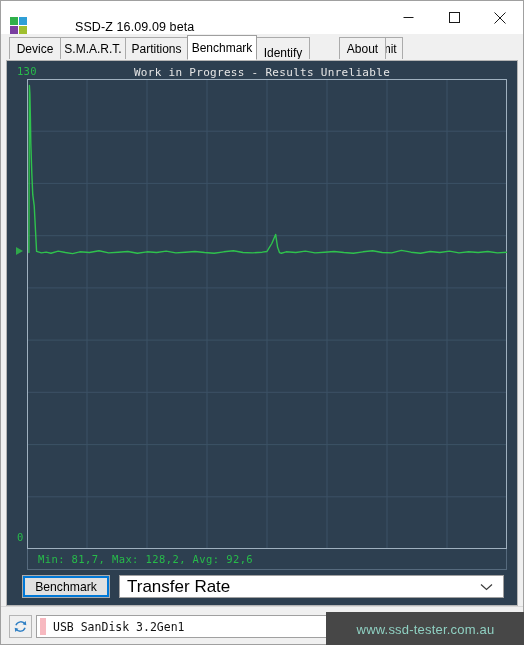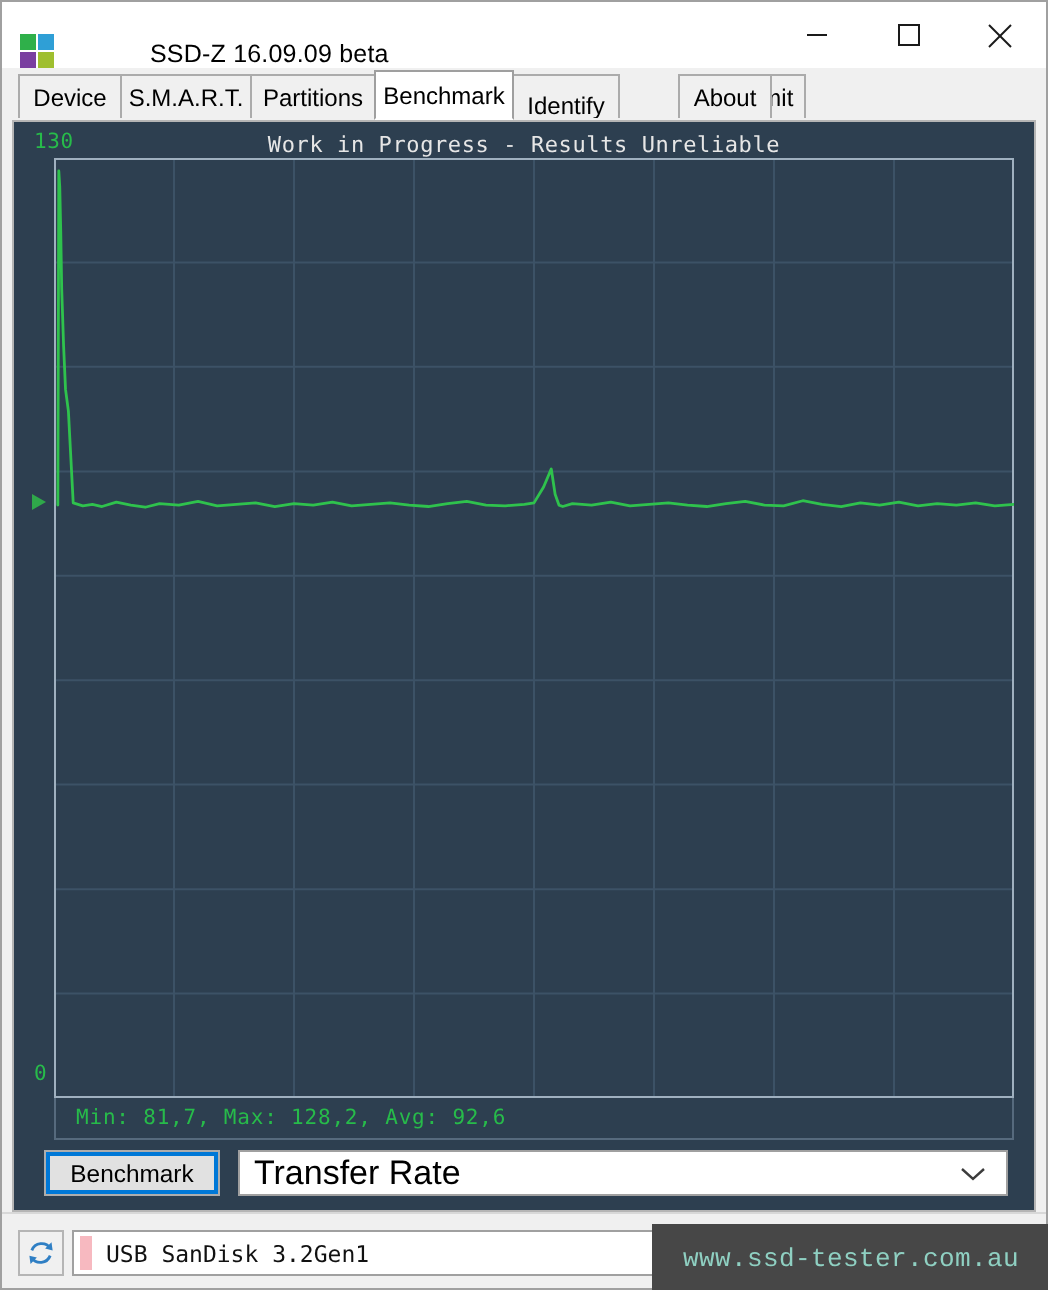--- a/index.html
+++ b/index.html
@@ -193,21 +193,21 @@
   }
 
   
   #watermark{
     position:absolute; left:325px; top:611px; width:199px; height:34px;
     background:#474747;
     display:flex; align-items:center; justify-content:center;
     overflow:hidden;
   }
   #watermark-text{
-    font-family:Liberation Mono, monospace;
+    font-family:Liberation Sans, sans-serif;
     font-size:13px; color:#8fd0c2; letter-spacing:0.2px; white-space:nowrap;
   }
 </style>
 </head>
 <body>
 
 <div id="window">
 
   <div id="titlebar">
     <div id="app-icon">

